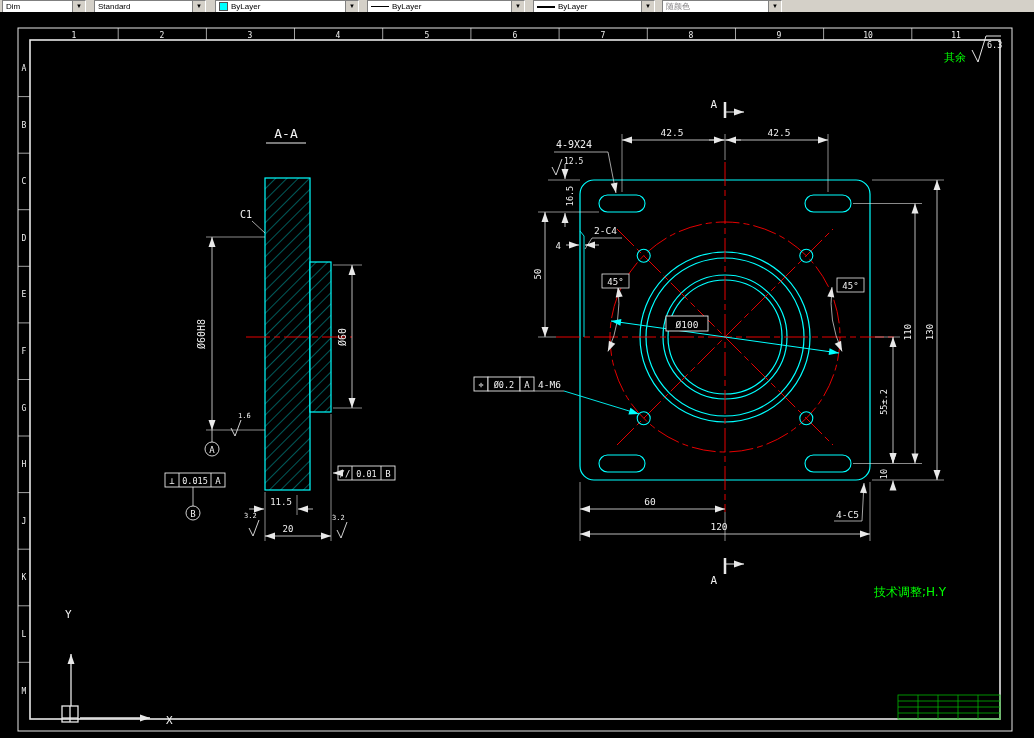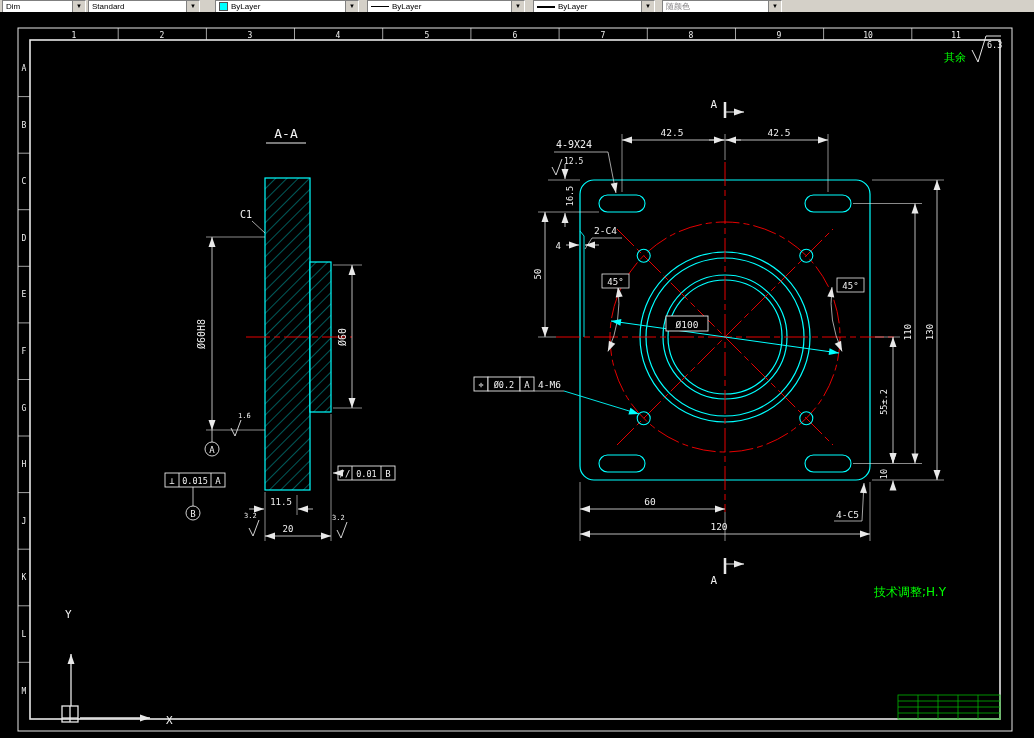--- a/index.html
+++ b/index.html
@@ -28,21 +28,21 @@
 </head>
 <body>
 
 <div class="screen">
 
   <div class="toolbar">
     <div class="combo" style="left:2px;width:82px;">
       <span class="cval">Dim</span>
       <span class="cbtn">▼</span>
     </div>
-    <div class="combo" style="left:88px;width:110px;">
+    <div class="combo" style="left:94px;width:110px;">
       <span class="cval">Standard</span>
       <span class="cbtn">▼</span>
     </div>
     <div class="combo" style="left:215px;width:142px;">
       <span class="swatch"></span>
       <span class="cval">ByLayer</span>
       <span class="cbtn">▼</span>
     </div>
     <div class="combo" style="left:367px;width:156px;">
       <span class="lineglyph"></span>

